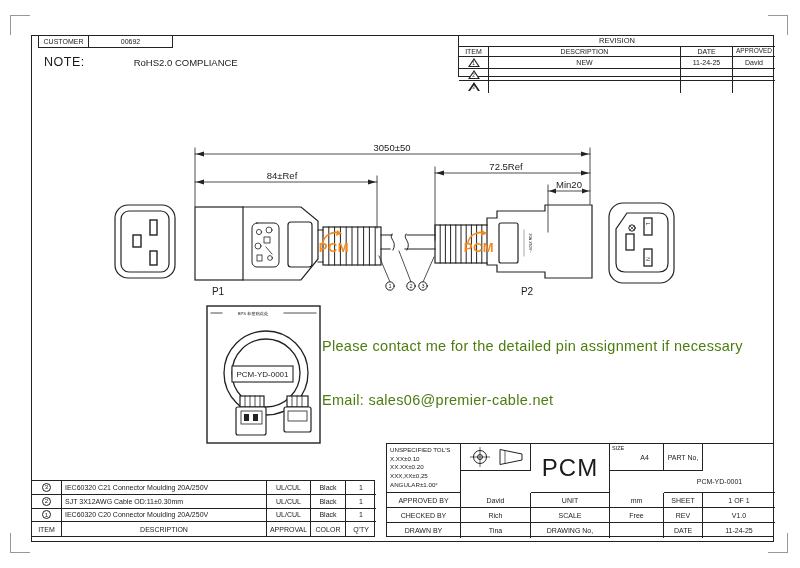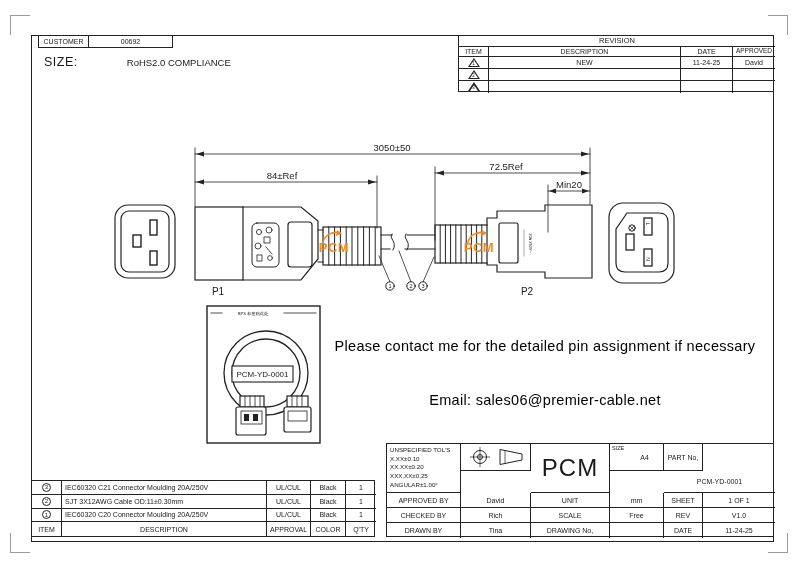--- a/index.html
+++ b/index.html
@@ -23,37 +23,37 @@
           font-size: 7px; line-height: 1; overflow: hidden; white-space: nowrap; }
   .nbr { border-right: none; } .nbb { border-bottom: none; }
   .leftal { justify-content: flex-start; padding-left: 3px; }
 
   .customer { left: 38px; top: 35px; width: 135px; height: 13px; border: 1.3px solid #222;
               display: grid; grid-template-columns: 50px 1fr; }
   .note { left: 44px; top: 55px; display: flex; align-items: baseline; gap: 4px; }
   .note-label { font-size: 12.5px; letter-spacing: 0.5px; }
   .note-text  { font-size: 9.5px; padding-left: 45px; }
 
-  .revision { left: 458px; top: 35px; width: 316px; height: 57px; border: 1.2px solid #222;
+  .revision { left: 458px; top: 35px; width: 316px; height: 42px; border: 1.2px solid #222;
               display: grid; grid-template-columns: 30px 192px 52px 42px;
               grid-template-rows: 11px 10px 12px 12px 12px; }
   .rev-title { grid-column: 1 / 5; }
 
   
   .tri { position: relative; width: 12px; height: 10px; }
   .tri i { position: absolute; left: 0; top: 0; width: 0; height: 0;
            border-left: 6px solid transparent; border-right: 6px solid transparent;
            border-bottom: 9.5px solid #222; }
   .tri em { position: absolute; left: 2px; top: 2.5px; width: 0; height: 0;
             border-left: 4px solid transparent; border-right: 4px solid transparent;
             border-bottom: 6.6px solid #fff; }
   .tri span { position: absolute; left: 0; top: 4px; width: 12px; text-align: center;
               font-size: 4.5px; font-style: normal; z-index: 2; }
 
-  .contact { left: 322px; width: 446px; text-align: center; color: #000000;
+  .contact { left: 322px; width: 446px; text-align: left; color: #4d7c0f;
              font-size: 14.5px; letter-spacing: 0.3px; white-space: nowrap; }
 
   .bom { left: 31px; top: 480px; width: 344px; height: 57px; border: 1.3px solid #222;
          display: grid; grid-template-columns: 30px 205px 44px 35px 30px;
          grid-template-rows: repeat(4, 1fr); }
   .cnum { width: 9px; height: 9px; border: 1px solid #222; border-radius: 50%;
           display: flex; align-items: center; justify-content: center; font-size: 6px; }
 
   .tblock { left: 386px; top: 443px; width: 388px; height: 94px; border: 1.3px solid #222;
             display: grid; grid-template-columns: 74px 70px 79px 54px 39px 72px;
@@ -75,21 +75,21 @@
 <div class="mark br"></div>
 
 <div class="abs frame"></div>
 
 <div class="abs customer">
   <div class="cell nbb">CUSTOMER</div>
   <div class="cell nbr nbb">00692</div>
 </div>
 
 <div class="abs note">
-  <span class="note-label">SIZE:</span>
+  <span class="note-label">NOTE:</span>
   <span class="note-text">RoHS2.0 COMPLIANCE</span>
 </div>
 
 <div class="abs revision">
   <div class="cell rev-title nbr" style="font-size:7.5px">REVISION</div>
   <div class="cell">ITEM</div>
   <div class="cell">DESCRIPTION</div>
   <div class="cell">DATE</div>
   <div class="cell nbr" style="font-size:6.5px">APPROVED</div>
 

